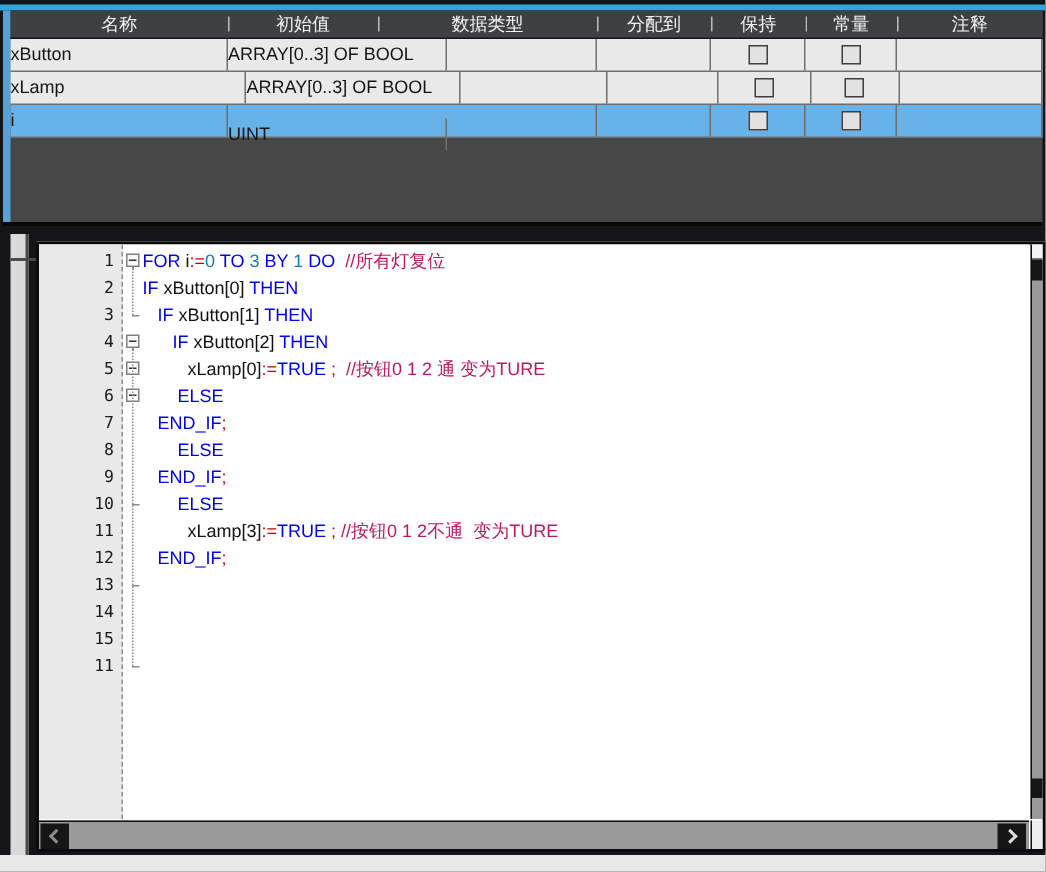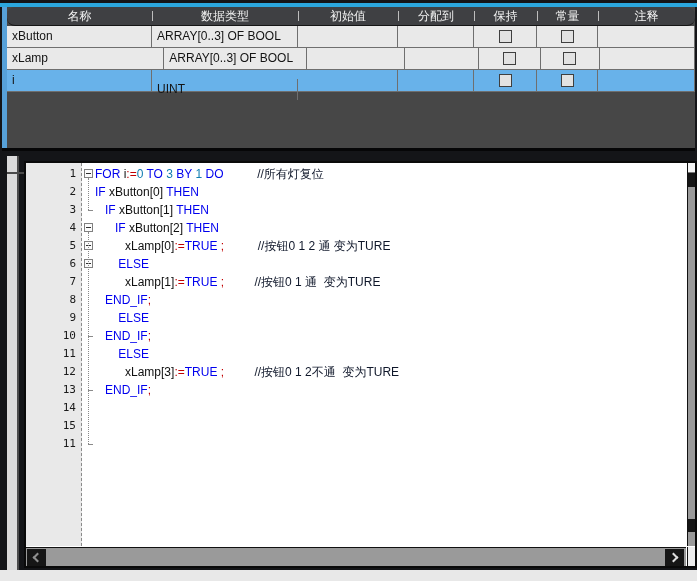--- a/index.html
+++ b/index.html
@@ -8,27 +8,27 @@
     background:#141518;
     font-family:"Liberation Sans", sans-serif;
     -webkit-font-smoothing:antialiased;
   }
 
   
   .accent-top{position:absolute;left:0;top:3;top:3px;width:697px;height:4px;background:#2ba7de;}
   .decl-wrap{position:absolute;left:2px;top:7px;width:693px;height:141px;background:#474747;border-bottom:3px solid #060607;}
   .left-accent{position:absolute;left:0;top:0;width:5px;height:141px;background:#57a1d9;}
   .decl-table{position:absolute;left:5px;top:0;width:688px;}
-  .decl-header{display:flex;height:18px;background:#3f4043;border-bottom:1px solid #151515;border-radius:8px;}
+  .decl-header{display:flex;height:18px;background:#3f4043;border-bottom:1px solid #151515;}
   .hcell{box-sizing:border-box;height:18px;line-height:18px;text-align:center;color:#f2f2f2;font-size:12px;position:relative;overflow:hidden;}
   .hcell + .hcell::before{content:"";position:absolute;left:0;top:4px;width:1px;height:10px;background:#bdbdbd;}
   .drow{display:flex;height:21px;background:#e9e9e9;border-bottom:1px solid #6f6f6f;}
   .drow.sel{background:#68b2ea;}
   .dcell{box-sizing:border-box;height:21px;line-height:20px;font-size:12px;color:#141414;
-         border-right:1px solid #6f6f6f;padding-left:5px;overflow:hidden;white-space:nowrap;}
+         border-right:1px solid #6f6f6f;overflow:hidden;white-space:nowrap;}
   .dcell.center{display:flex;align-items:center;justify-content:center;padding-left:0;}
   .dcell:last-child{border-right:1px solid #6f6f6f;}
   .checkbox{width:13px;height:13px;box-sizing:border-box;border:1px solid #3f3f3f;background:#e2e2e2;}
 
   
   .splitter-strip{position:absolute;left:7px;top:156px;width:10px;height:414px;background:#dadada;border-right:2px solid #4a4a4a;}
   .splitter-tick{position:absolute;left:7px;top:172px;width:19px;height:2px;background:#4a4a4a;}
 
   
   .code-panel{position:absolute;left:24px;top:161px;width:673px;height:407px;box-sizing:border-box;
@@ -36,21 +36,21 @@
   .editor-body{position:absolute;left:0;top:0;right:9px;bottom:20px;background:#ffffff;overflow:hidden;}
   .gutter{position:absolute;left:0;top:0;bottom:0;width:56px;background:#e9e9e9;border-right:1px dashed #8a8a8a;box-sizing:border-box;}
   .gutter-num{height:18px;line-height:18px;text-align:right;padding-right:5px;
               font-family:"DejaVu Sans Mono", monospace;font-size:11px;color:#1a1a1a;}
   .code-lines{position:absolute;left:69px;top:2px;right:0;}
   .code-line{height:18px;line-height:18px;font-size:12px;white-space:pre;}
   .tok-kw{color:#0000ee;}
   .tok-id{color:#101010;}
   .tok-num{color:#0f7db0;}
   .tok-op{color:#c00000;}
-  .tok-cm{color:#0f172a;padding-left:27px;}
+  .tok-cm{color:#be185d;}
   .fold-col{position:absolute;left:56px;top:2px;width:13px;bottom:0;}
   .fold-box{position:absolute;left:2px;width:9px;height:9px;box-sizing:border-box;border:1px solid #808080;background:#fbfbfb;}
   .fold-box::after{content:"";position:absolute;left:1px;top:3px;width:5px;height:1px;background:#303030;}
   .fold-guide{position:absolute;left:6px;width:0;border-left:1px dotted #8a8a8a;}
   .fold-tick{position:absolute;left:6px;width:5px;height:1px;background:#8a8a8a;}
 
   
   .vscroll{position:absolute;right:0;top:0;width:8px;bottom:20px;background:#9a9a9a;border-left:1px solid #111;box-sizing:border-box;}
   .vscroll-up{position:absolute;left:0;top:0;width:7px;height:9px;background:#f4f4f4;border-bottom:1px solid #777;}
   .vscroll-thumb{position:absolute;left:0;top:10px;width:7px;height:14px;background:#161616;}
@@ -67,22 +67,22 @@
 </head>
 <body>
 
 <div class="accent-top"></div>
 
 <div class="decl-wrap">
   <div class="left-accent"></div>
   <div class="decl-table">
     <div class="decl-header" id="decl-header">
         <div class="hcell" style="width: 145px;">名称</div>
+        <div class="hcell" style="width: 100px;">初始值</div>
         <div class="hcell" style="width: 146px;">数据类型</div>
-        <div class="hcell" style="width: 100px;">初始值</div>
         <div class="hcell" style="width: 76px;">分配到</div>
         <div class="hcell" style="width: 63px;">保持</div>
         <div class="hcell" style="width: 61px;">常量</div>
         <div class="hcell" style="width: 97px;">注释</div>
       </div>
     <div id="decl-rows">
         <div class="drow">
           <div class="dcell" style="width: 145px;">xButton</div>
           <div class="dcell" style="width: 146px;">ARRAY[0..3] OF BOOL</div>
           <div class="dcell" style="width: 100px;"></div>
@@ -163,21 +163,20 @@
         <div class="fold-tick" style="top: 225px;"></div>
         <div class="fold-tick" style="top: 279px;"></div>
       </div>
     <div class="code-lines" id="code-lines">
         <div class="code-line"><span class="tok-kw">FOR</span><span class="tok-id"> i</span><span class="tok-op">:=</span><span class="tok-num">0</span><span class="tok-kw"> TO </span><span class="tok-num">3</span><span class="tok-kw"> BY </span><span class="tok-num">1</span><span class="tok-kw"> DO</span><span class="tok-cm">  //所有灯复位</span></div>
         <div class="code-line"><span class="tok-kw">IF</span><span class="tok-id"> xButton[0]</span><span class="tok-kw"> THEN</span></div>
         <div class="code-line"><span class="tok-kw">   IF</span><span class="tok-id"> xButton[1]</span><span class="tok-kw"> THEN</span></div>
         <div class="code-line"><span class="tok-kw">      IF</span><span class="tok-id"> xButton[2]</span><span class="tok-kw"> THEN</span></div>
         <div class="code-line"><span class="tok-id">         xLamp[0]</span><span class="tok-op">:=</span><span class="tok-kw">TRUE</span><span class="tok-op"> ;</span><span class="tok-cm">  //按钮0 1 2 通 变为TURE</span></div>
         <div class="code-line"><span class="tok-kw">       ELSE</span></div>
-        <div class="code-line"><span class="tok-id">         xLamp[1]</span><span class="tok-op">:=</span><span class="tok-kw">TRUE</span><span class="tok-op"> ;</span><span class="tok-cm"> //按钮0 1 通  变为TURE</span></div>
         <div class="code-line"><span class="tok-kw">   END_IF</span><span class="tok-op">;</span></div>
         <div class="code-line"><span class="tok-kw">       ELSE</span></div>
         <div class="code-line"><span class="tok-kw">   END_IF</span><span class="tok-op">;</span></div>
         <div class="code-line"><span class="tok-kw">       ELSE</span></div>
         <div class="code-line"><span class="tok-id">         xLamp[3]</span><span class="tok-op">:=</span><span class="tok-kw">TRUE</span><span class="tok-op"> ;</span><span class="tok-cm"> //按钮0 1 2不通  变为TURE</span></div>
         <div class="code-line"><span class="tok-kw">   END_IF</span><span class="tok-op">;</span></div>
       </div>
   </div>
 
   <div class="vscroll">

